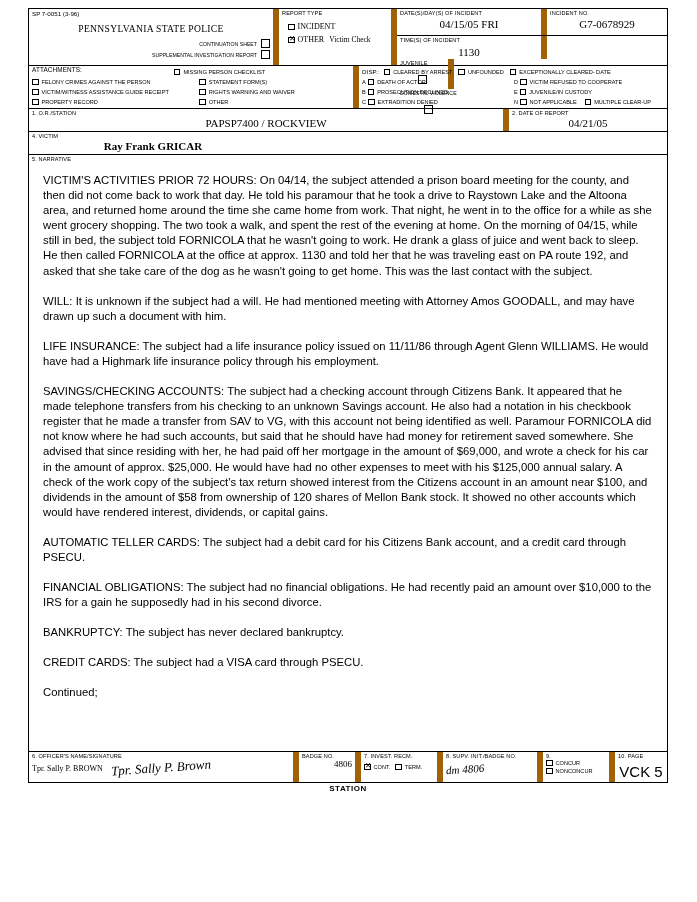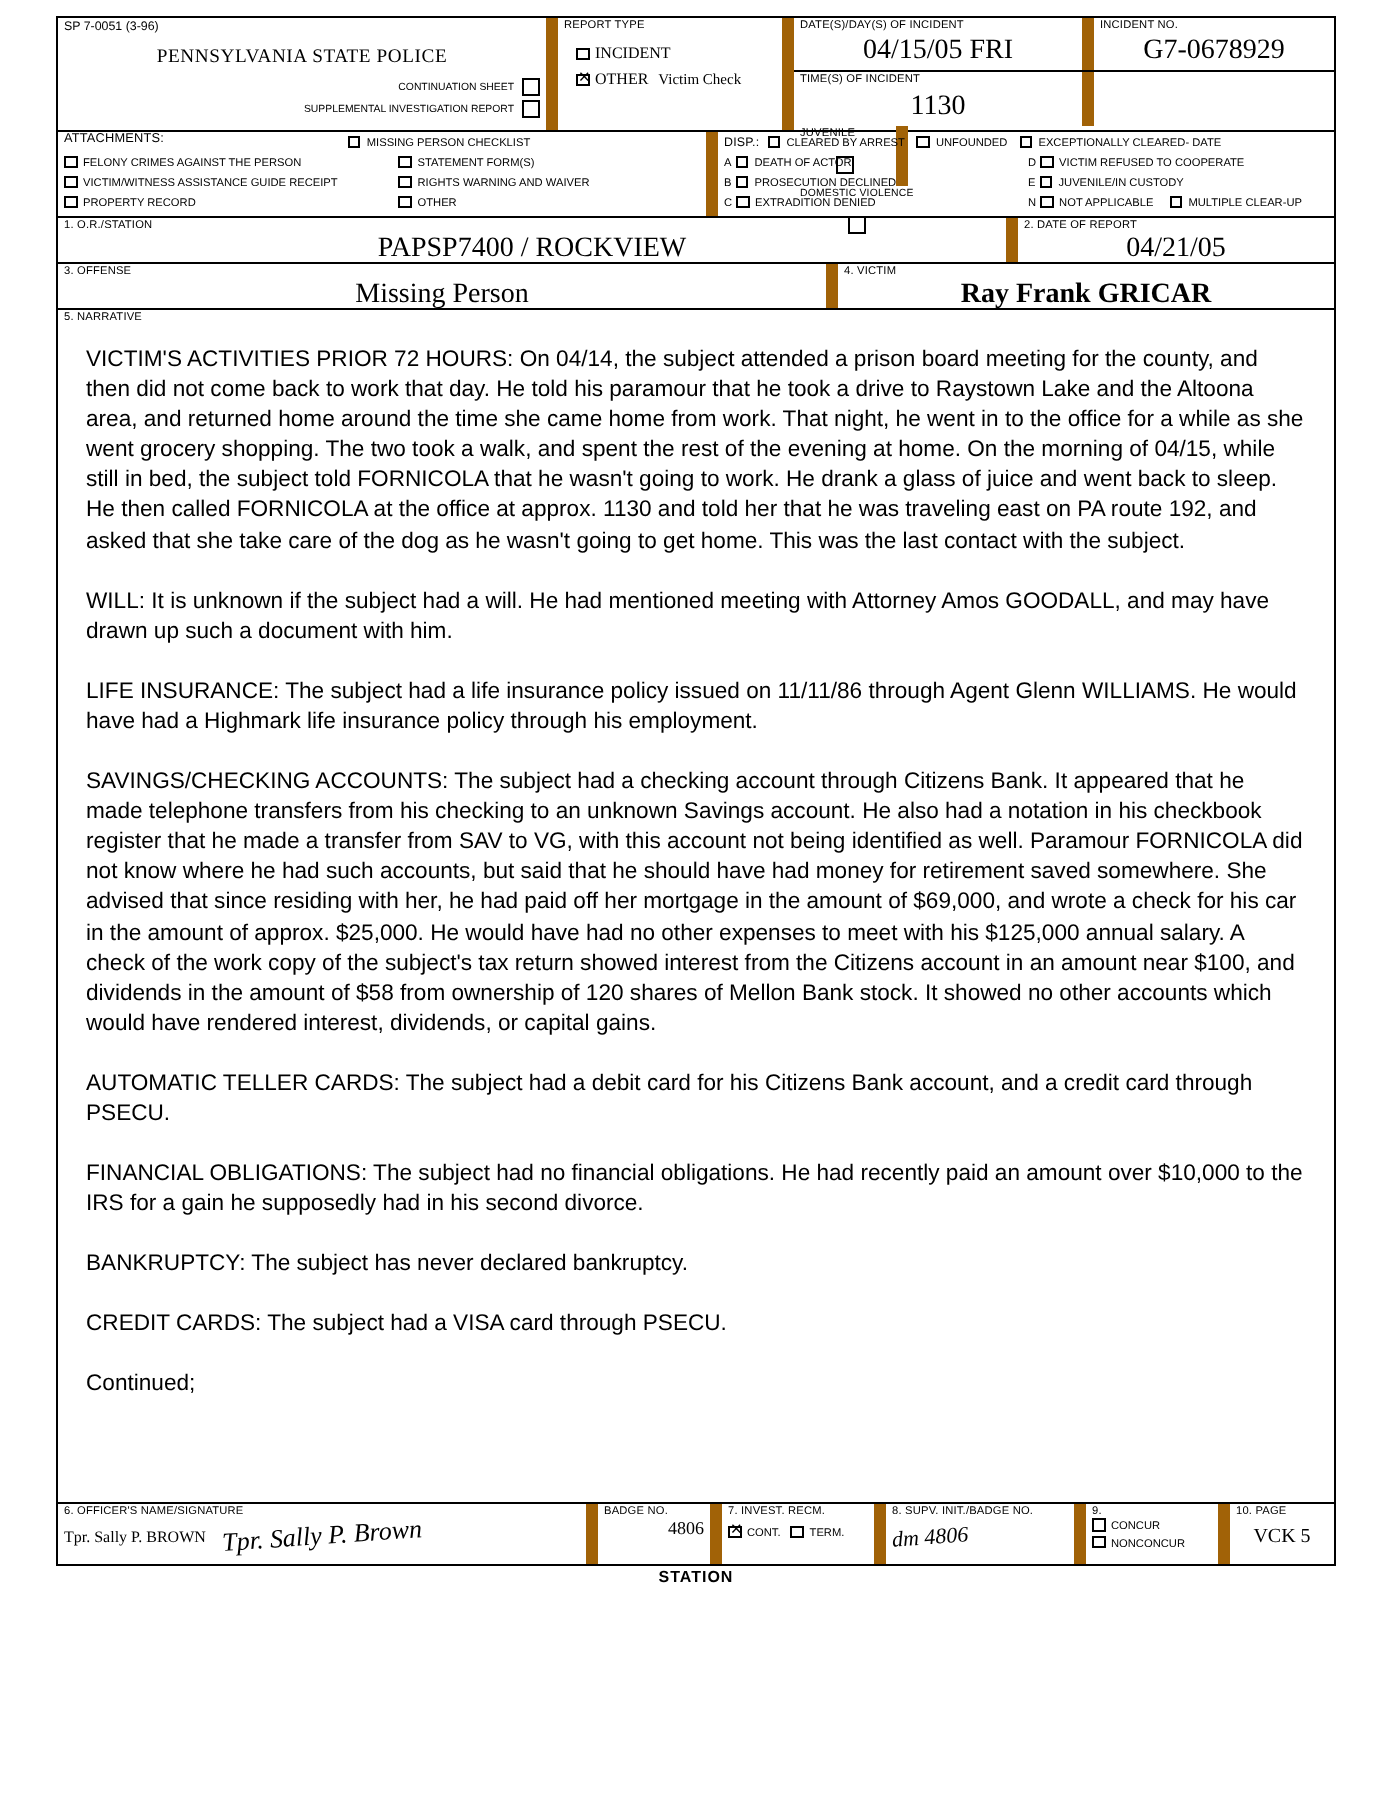--- a/index.html
+++ b/index.html
@@ -43,21 +43,21 @@
     line-height: 6px;
     text-transform: uppercase;
   }
   .lab-sm {
     font-size: 5.2px;
     line-height: 6px;
     text-transform: uppercase;
   }
   .valc {
     text-align: center;
-    font-size: 14px;
+    font-size: 11px;
     font-family: "Liberation Serif", serif;
   }
   .cbx {
     display: inline-block;
     width: 6.5px;
     height: 6.5px;
     border: 1px solid #000;
     vertical-align: -1px;
     margin-right: 3px;
     box-sizing: border-box;
@@ -258,24 +258,20 @@
         <div class="lab">1. O.R./STATION</div>
         <div class="valc" style="margin-top:1px;">PAPSP7400 / ROCKVIEW</div>
       </div>
       <div class="cell" style="width:158px;">
         <div class="lab">2. DATE OF REPORT</div>
         <div class="valc" style="margin-top:1px;">04/21/05</div>
       </div>
     </div>
 
     <div class="row bt" style="height:22px;">
-      <div class="cell br" style="width:390px;">
-        <div class="lab">3. OFFENSE</div>
-        <div class="valc" style="margin-top:1px;">Missing Person</div>
-      </div>
       <div class="cell" style="width:248px;">
         <div class="lab">4. VICTIM</div>
         <div class="valc" style="margin-top:1px;font-weight:bold;">Ray Frank GRICAR</div>
       </div>
     </div>
 
     <div class="bt" style="min-height:596px;">
       <div class="lab" style="padding:1px 3px;">5. NARRATIVE</div>
       <div class="narrative">
         <p><span class="nar-head">VICTIM'S ACTIVITIES PRIOR 72 HOURS:</span><span>  On 04/14, the subject attended a prison board meeting for the county, and then did not come back to work that day.  He told his paramour that he took a drive to Raystown Lake and the Altoona area, and returned home around the time she came home from work.  That night, he went in to the office for a while as she went grocery shopping.  The two took a walk, and spent the rest of the evening at home.  On the morning of 04/15, while still in bed, the subject told FORNICOLA that he wasn't going to work.  He drank a glass of juice and went back to sleep.  He then called FORNICOLA at the office at approx. 1130 and told her that he was traveling east on PA route 192, and asked that she take care of the dog as he wasn't going to get home.  This was the last contact with the subject.</span></p>
@@ -313,20 +309,20 @@
         <div class="lab">8. SUPV. INIT./BADGE NO.</div>
         <div class="sig-script" style="font-size:11px;margin-top:1px;">dm 4806</div>
       </div>
       <div class="cell br" style="width:72px;">
         <div class="lab">9.</div>
         <div class="chk-item" style="line-height:8px;"><span class="cbx"></span><span>CONCUR</span></div>
         <div class="chk-item" style="line-height:8px;"><span class="cbx"></span><span>NONCONCUR</span></div>
       </div>
       <div class="cell" style="width:52px;">
         <div class="lab">10. PAGE</div>
-        <div style="font-size:10px;text-align:center;margin-top:4px;font-family:Liberation Serif, serif;">VCK 5</div>
+        <div style="font-size:15px;text-align:center;margin-top:4px;font-family:Liberation Sans, sans-serif;">VCK 5</div>
       </div>
     </div>
   </div>
 
   <div class="tiny-center" style="width:640px;margin-top:1px;font-weight:bold;font-size:8px;letter-spacing:0.5px;">STATION</div>
 
 </div>
 
 </body></html>

